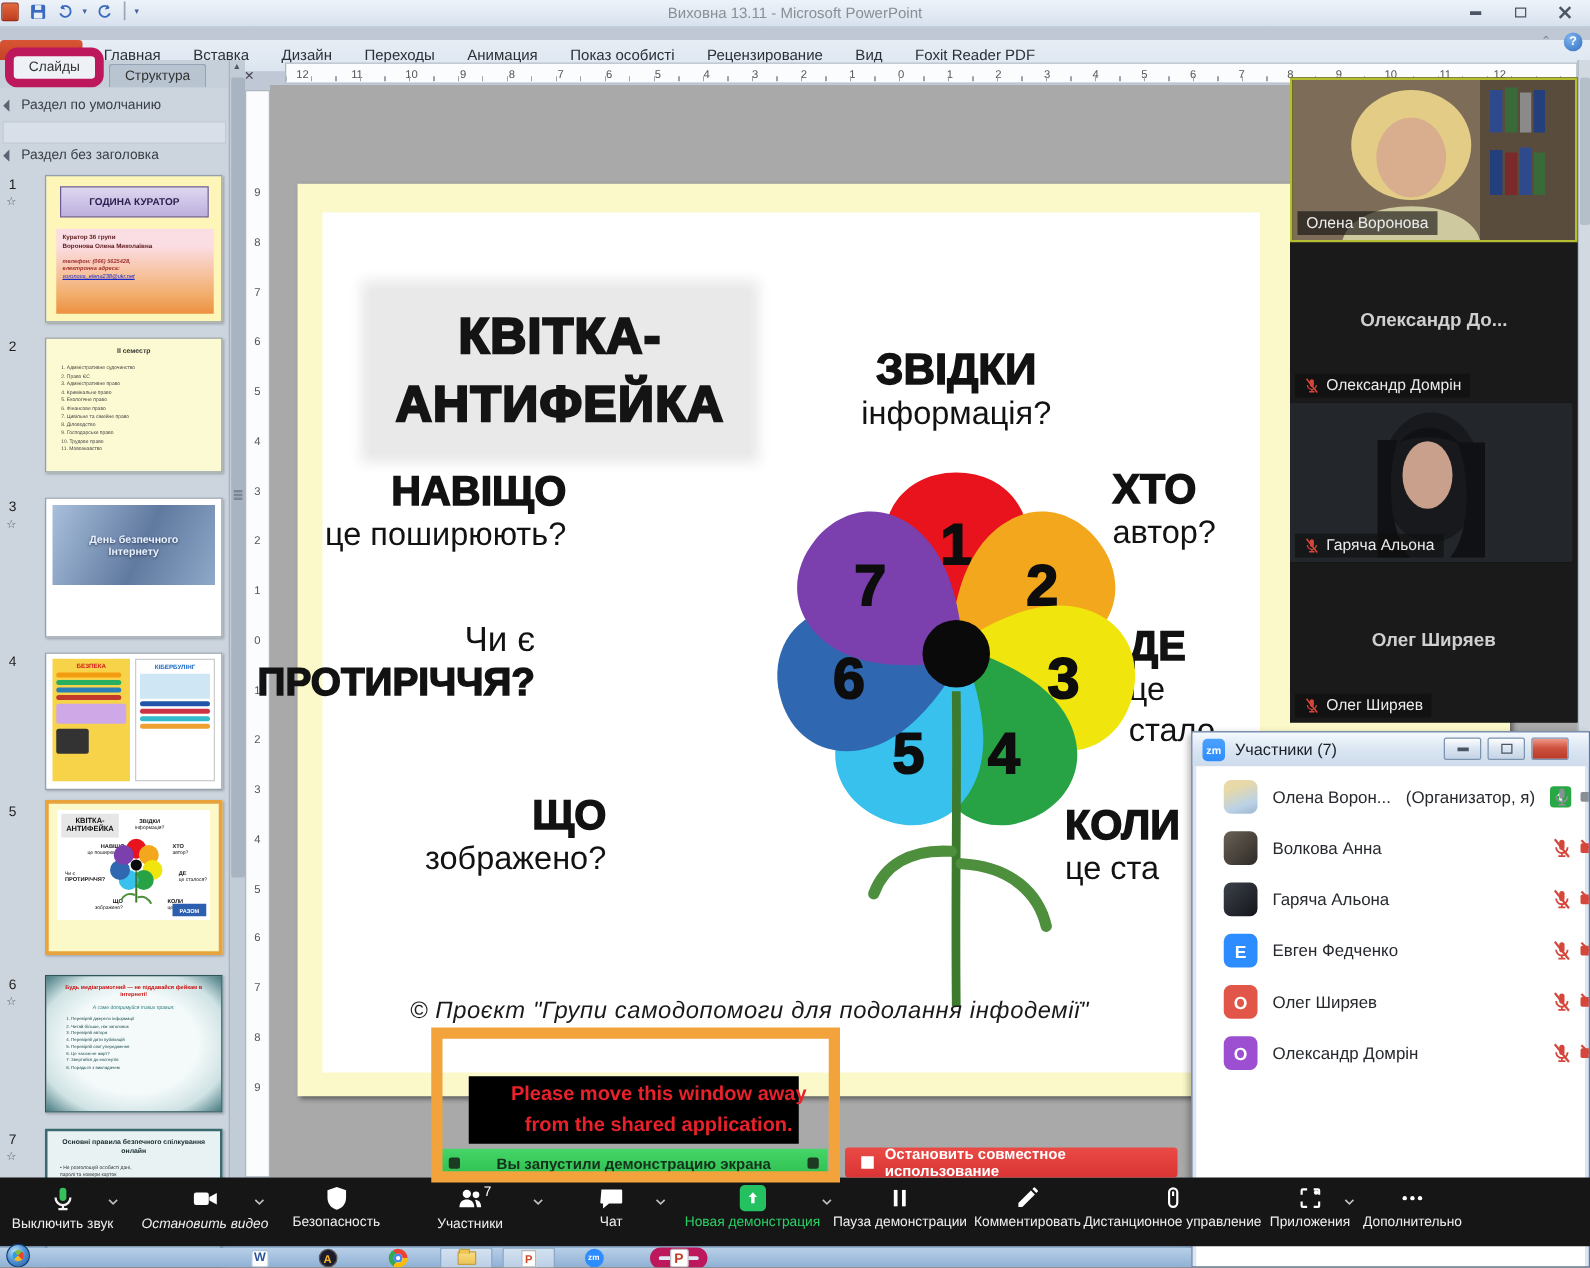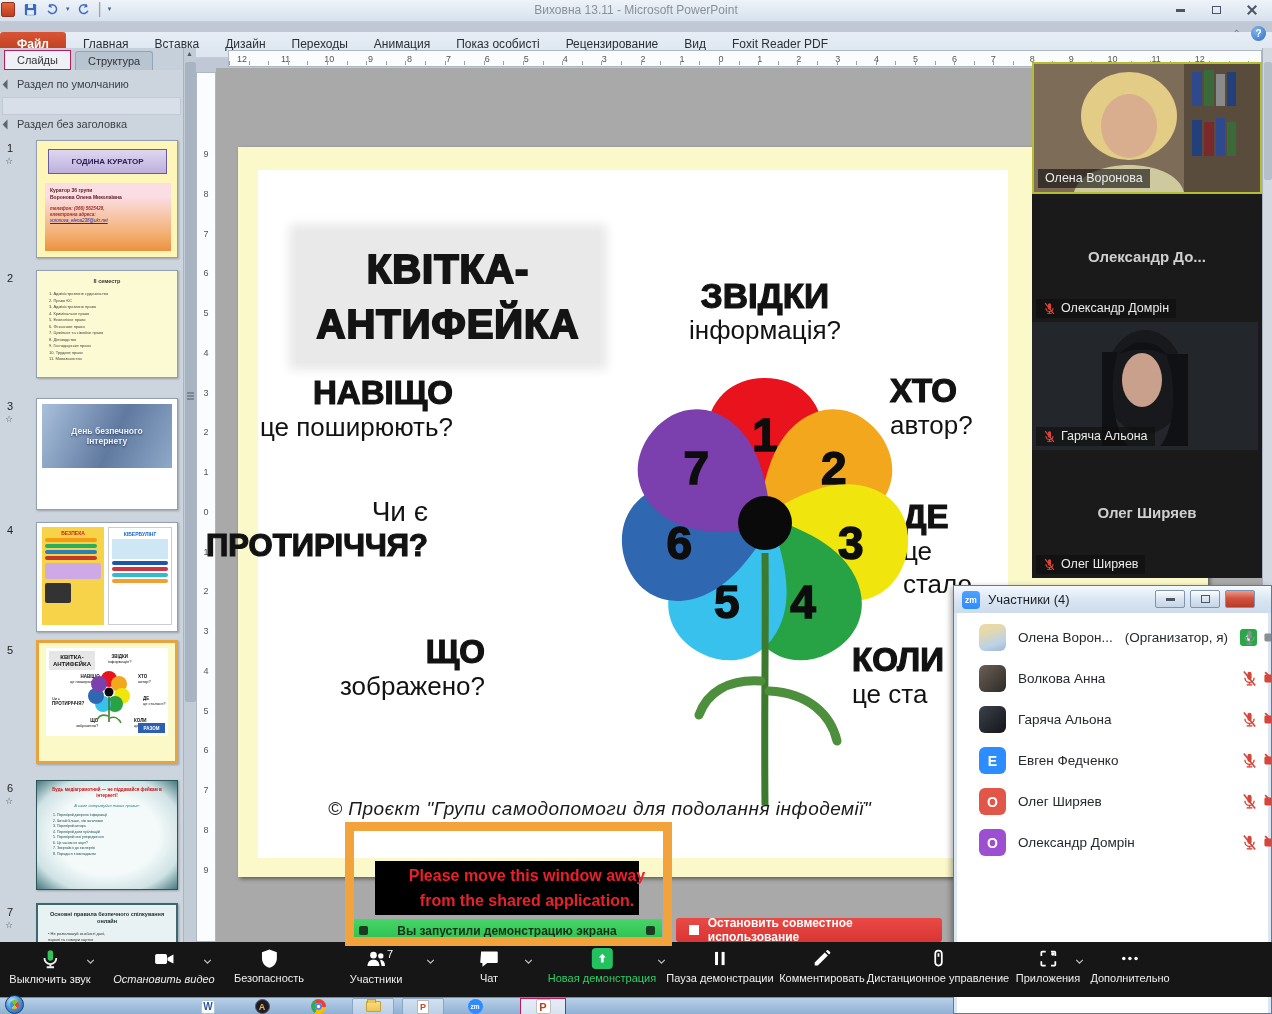--- a/index.html
+++ b/index.html
@@ -151,21 +151,21 @@
   .tchev{position:absolute;top:13px;color:#bfbfbf;}
   .tcount{position:absolute;left:387px;top:6px;color:#fff;font-size:11px;}
   .newshare{width:21px;height:21px;background:#23c160;border-radius:4px;display:flex;align-items:center;justify-content:center;}
 
   
   .taskbar{left:0;top:997px;width:953px;height:17px;background:linear-gradient(#b9d0e8,#8fb0d4);border-top:1px solid #6d8db0;z-index:45;}
   .orb{position:absolute;left:5px;top:-3px;width:19px;height:19px;border-radius:50%;background:radial-gradient(circle at 35% 30%,#bfe3f8,#5596d8 45%,#1d5a9e);border:1px solid #123f75;display:flex;align-items:center;justify-content:center;}
   .orbflag{width:9px;height:9px;border-radius:50%;background:conic-gradient(#e8452c 0 25%,#f5b720 0 50%,#2a9fe0 0 75%,#7cc043 0);transform:rotate(45deg);}
   .tbox{position:absolute;top:0px;height:17px;display:flex;align-items:center;justify-content:center;}
   .pressed{background:rgba(255,255,255,.4);border:1px solid #8aa6c4;border-radius:2px;}
-  .active{background:rgba(255,255,255,.65);border:1px solid #be185d;border-radius:0;}
+  .active{background:rgba(255,255,255,.65);border:7px solid #be185d;border-radius:10px;}
   .ic-word{width:14px;height:14px;background:#fff;border:1px solid #b0c4de;border-radius:2px;color:#2b579a;font-size:10px;font-weight:bold;display:flex;align-items:center;justify-content:center;}
   .ic-avg{width:15px;height:15px;border-radius:50%;background:#1c1c2e;border:1px solid #555;color:#f5b720;font-size:9px;font-weight:bold;display:flex;align-items:center;justify-content:center;}
   .ic-chrome{width:15px;height:15px;border-radius:50%;background:conic-gradient(from -30deg,#ea4335 0 120deg,#fbbc05 0 240deg,#34a853 0 360deg);position:relative;}
   .ic-chrome:after{content:"";position:absolute;left:4px;top:4px;width:7px;height:7px;border-radius:50%;background:#fff;box-shadow:inset 0 0 0 1.8px #4285f4;}
   .ic-folder{width:15px;height:11px;background:linear-gradient(#f8dd7f,#eec455);border:1px solid #c99e35;border-radius:1px;position:relative;}
   .ic-folder:before{content:"";position:absolute;left:0;top:-3px;width:7px;height:3px;background:#eec455;border:1px solid #c99e35;border-bottom:none;border-radius:1px 1px 0 0;}
   .ic-pptdoc{width:12px;height:14px;background:#fff;border:1px solid #b8b8b8;color:#d04727;font-size:9px;font-weight:bold;display:flex;align-items:center;justify-content:center;}
   .ic-zm{width:15px;height:15px;border-radius:50%;background:#2d8cff;color:#fff;font-size:6.5px;font-weight:bold;display:flex;align-items:center;justify-content:center;}
   .ic-ppt{width:15px;height:15px;background:#fff;border:1px solid #c0c0c0;border-radius:2px;color:#c23c22;font-size:11px;font-weight:bold;display:flex;align-items:center;justify-content:center;}
 </style>
@@ -662,21 +662,21 @@
             <use href="#s-mic-off"></use>
           </svg>
         <span>Олег Ширяев</span>
       </div>
     </div>
   </div>
 
   <div class="abs ppanel">
     <div class="ptitlebar">
       <span class="zmlogo">zm</span>
-      <span class="ptitle">Участники (4)</span>
+      <span class="ptitle">Участники (7)</span>
       <span class="wbtns" style="right:16px;">
         <span class="wbtn">
             <span class="mini-bar"></span>
           </span>
         <span class="wbtn">
             <span class="rest-sq"></span>
           </span>
         <span class="wbtn closered"></span>
       </span>
     </div>

